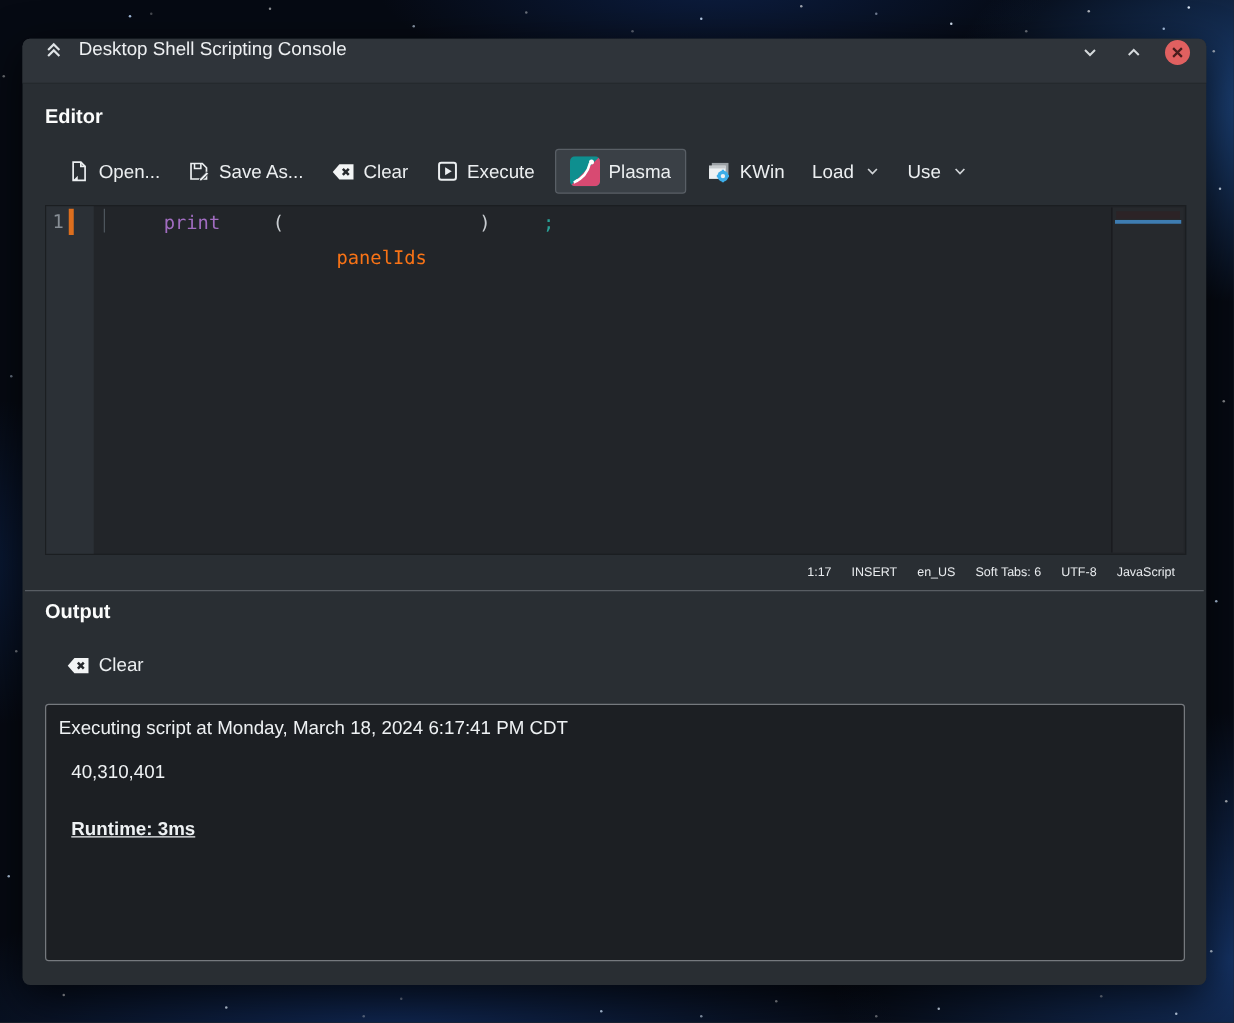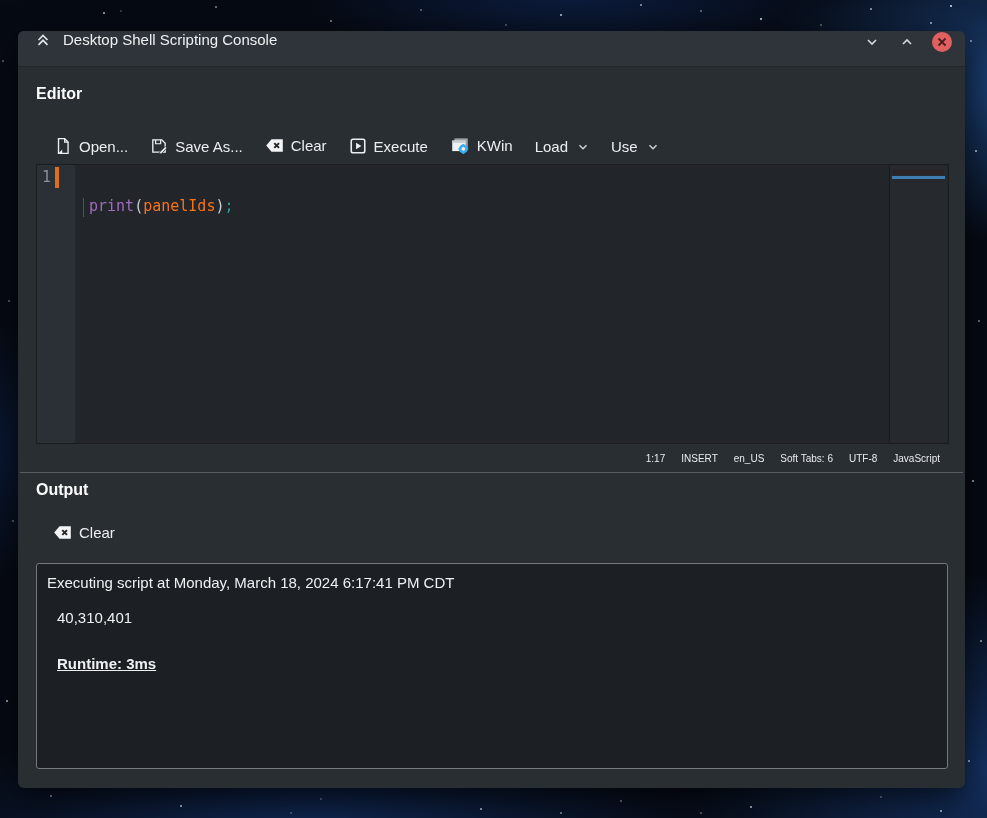--- a/index.html
+++ b/index.html
@@ -38,35 +38,35 @@
   .title-icon{ display:flex; margin-right:11px; }
   .title-text{ font-size:15px; color:#eef0f2; flex:1; }
   .win-controls{ display:flex; align-items:center; gap:13px; }
   .wc{ display:flex; align-items:center; justify-content:center; width:22px; height:22px; cursor:pointer; }
 
   .content{ position:absolute; top:37px; left:0; right:0; bottom:0; }
   .section-heading{ position:absolute; font-size:16px; font-weight:bold; color:#fbfcfc; }
   .h-editor{ left:18px; top:17px; }
   .h-output{ left:18px; top:413px; }
 
-  .toolbar{ position:absolute; left:36px; top:51px; height:36px; display:flex; align-items:flex-end; gap:22px; }
+  .toolbar{ position:absolute; left:36px; top:51px; height:36px; display:flex; align-items:center; gap:22px; }
   .tbtn{ display:flex; align-items:center; gap:7px; background:transparent; border:none;
     color:#eceff1; font-family:"Liberation Sans", sans-serif; font-size:15px; cursor:pointer; padding:0; }
   .tbtn .lbl{ white-space:nowrap; }
   .btn-plasma{ padding:5px 11px; background:#3a4046; border:1px solid #595f66; border-radius:3px; margin:0 -6px; }
   .ddchev{ display:flex; margin-left:2px; }
 
   .editor-frame{ position:absolute; left:18px; top:96px; width:913px; height:280px;
     background:#222529; border:1px solid #1b1e21; display:flex; }
   .gutter{ position:relative; width:38px; background:#2b3036; flex:none; }
   .lnum{ position:absolute; left:5px; top:3px; font-family:"DejaVu Sans Mono", monospace;
     font-size:15px; color:#878e95; }
   .modbar{ position:absolute; left:18px; top:2px; width:4px; height:21px; background:#dc6e1e; }
   .code{ flex:1; padding:2px 0 0 8px; font-family:"DejaVu Sans Mono", monospace; font-size:15px; line-height:22px; }
-  .code-line{ display:flex; align-items:flex-end; white-space:pre; }
+  .code-line{ display:flex; align-items:flex-start; white-space:pre;gap:42px; }
   .caret{ width:1px; height:19px; background:#4d555c; margin-right:5px; }
   .tok-kw{ color:#a16cc0; }
   .tok-p{ color:#c8ccd0; }
   .tok-id{ color:#f97316;margin-top:28px; }
   .tok-sc{ color:#2aa198; }
   .minimap{ position:absolute; top:1px; right:1px; bottom:1px; width:58px;
     background:#26292d; border-left:1px solid #17191c; cursor:pointer; }
   .mm-text{ position:absolute; top:3px; left:3px; right:3px; height:6px; background:#2c2326; }
   .mm-view{ position:absolute; top:10px; left:2px; right:2px; height:3px; background:#3e7cb1; }
 
@@ -162,20 +162,39 @@
       <button class="tbtn">
         <span>
           <svg width="18" height="18" viewBox="0 0 16 16">
             <rect x="2" y="2" width="12" height="12" rx="1.6" fill="none" stroke="#eceff1" stroke-width="1.4"></rect>
             <polygon points="6.3,5.2 11,8 6.3,10.8" fill="#eceff1"></polygon>
           </svg>
         </span>
         <span class="lbl">Execute</span>
       </button>
 
+      <button class="tbtn btn-plasma">
+        <span>
+          <svg width="24" height="24" viewBox="0 0 24 24">
+            <defs>
+                <clipPath id="rr">
+                  <rect width="24" height="24" rx="4"></rect>
+                </clipPath>
+              </defs>
+            <g clip-path="url(#rr)">
+              <rect width="24" height="24" fill="#0e8f8f"></rect>
+              <path d="M0 24 L24 0 L24 24 Z" fill="#d84a72"></path>
+              <path d="M3 21 Q13.5 16.5 16 5.5" fill="none" stroke="#ffffff" stroke-width="2"></path>
+              <circle cx="17.2" cy="4.6" r="2" fill="#ffffff"></circle>
+              <circle cx="5.5" cy="19.5" r="1.2" fill="#ffffff"></circle>
+            </g>
+          </svg>
+        </span>
+        <span class="lbl">Plasma</span>
+      </button>
 
       <button class="tbtn">
         <span>
           <svg width="20" height="20" viewBox="0 0 18 18">
             <rect x="4" y="3" width="12" height="9" fill="#9aa0a5"></rect>
             <rect x="2" y="5" width="12" height="9.5" fill="#eef1f3"></rect>
             <rect x="2" y="5" width="12" height="2" fill="#c6cbce"></rect>
             <circle cx="12" cy="12.5" r="4" fill="#3daee9"></circle>
             <circle cx="12" cy="12.5" r="1.6" fill="#eef1f3"></circle>
             <path d="M12 8 v1.4 M12 15.6 v1.4 M7.6 12.5 h1.4 M15 12.5 h1.4" stroke="#3daee9" stroke-width="1.6"></path>

